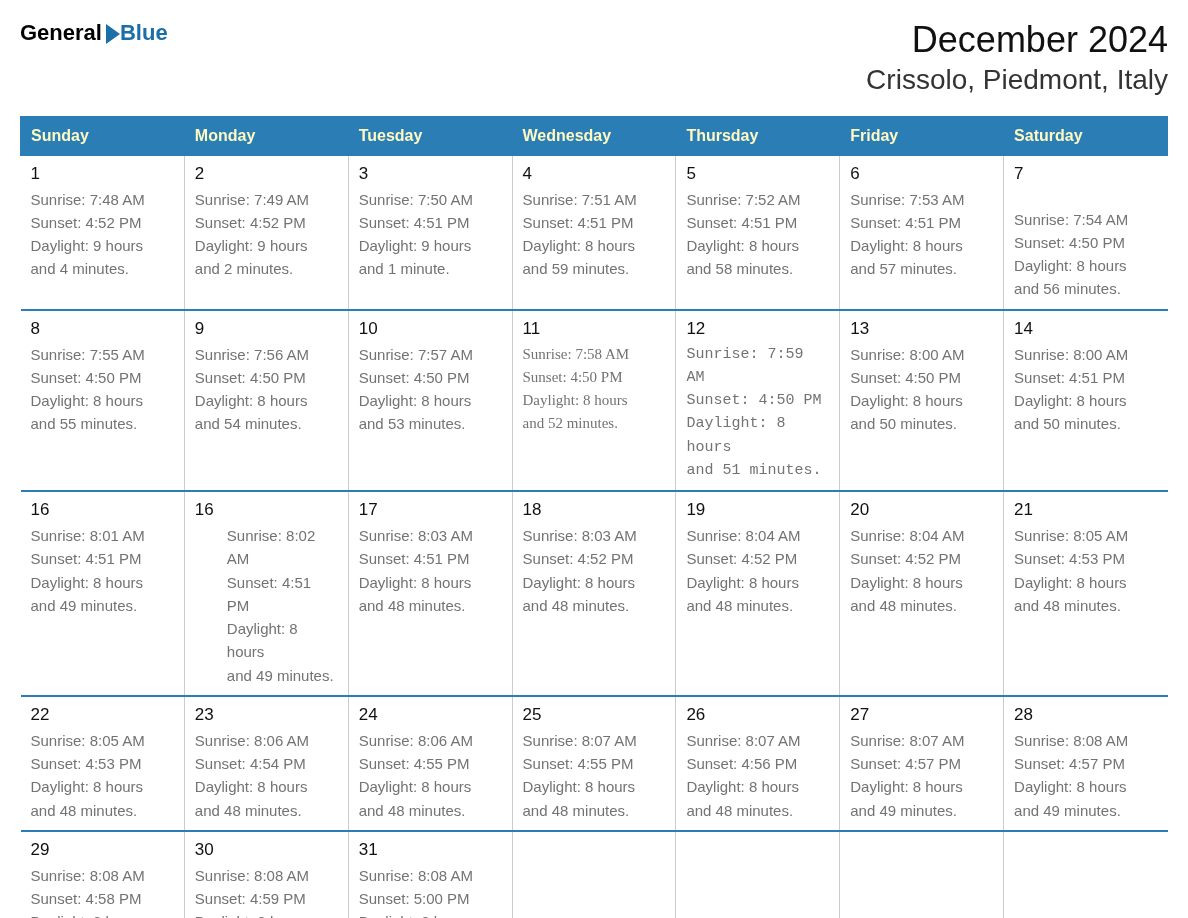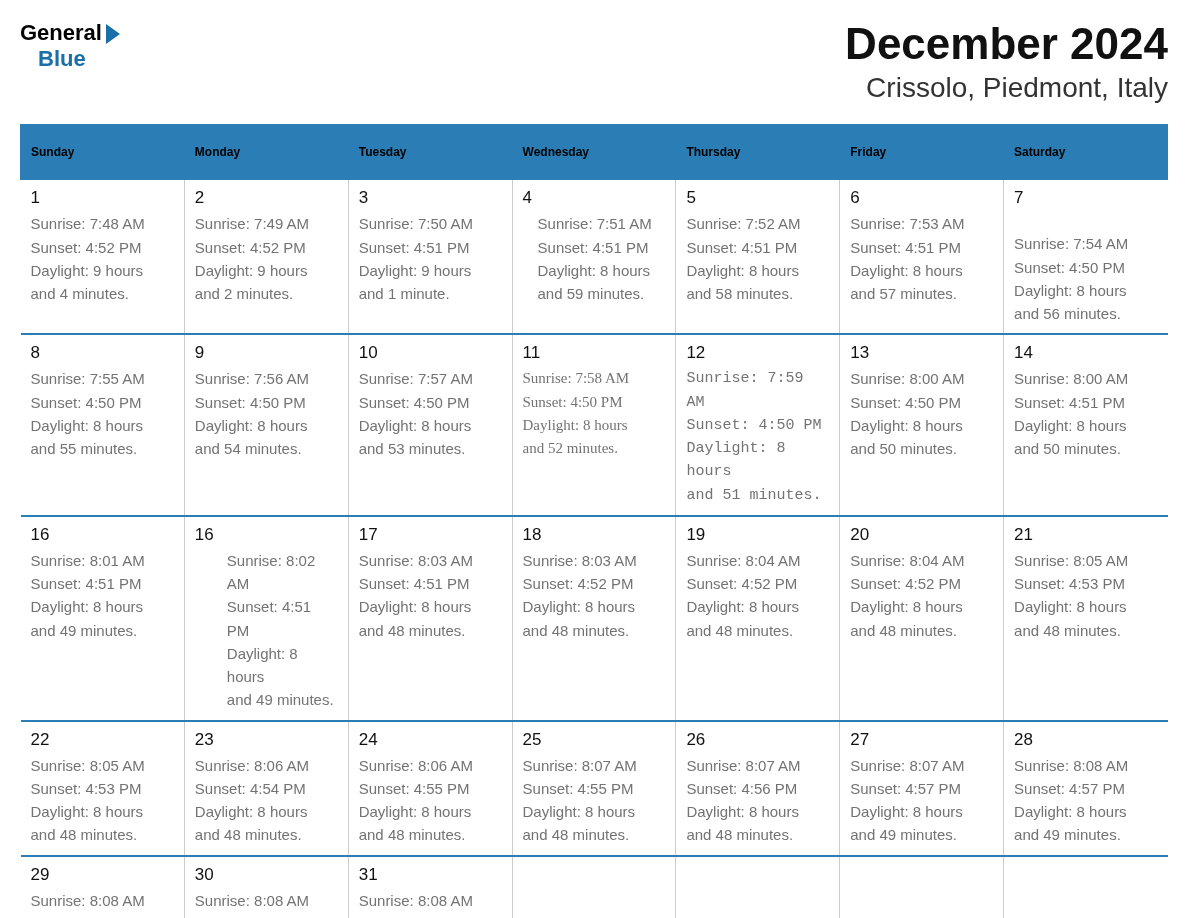--- a/index.html
+++ b/index.html
@@ -11,21 +11,21 @@
       min-height: 918px;
     }
     .header {
       display: flex;
       justify-content: space-between;
       align-items: flex-start;
       margin-bottom: 20px;
     }
     .logo {
       display: flex;
-      flex-direction: column;
+      flex-direction: row;
       align-items: flex-start;
     }
     .logo-general {
       font-size: 22px;
       font-weight: bold;
       color: #000;
       display: flex;
       align-items: center;
     }
     .logo-arrow {
@@ -34,46 +34,46 @@
       border-left: 14px solid #1a6fa8;
       border-top: 10px solid transparent;
       border-bottom: 10px solid transparent;
       margin-left: 4px;
       margin-top: 2px;
     }
     .logo-blue {
       font-size: 22px;
       font-weight: bold;
       color: #1a6fa8;
-      margin-left: 18px;
+      margin-left: 0;
     }
     .title-block {
       text-align: right;
     }
     .month-title {
-      font-size: 44px;
-      font-weight: bold;
+      font-size: 36px;
+      font-weight: normal;
       color: #111;
       line-height: 1.1;
     }
     .location-title {
       font-size: 28px;
       color: #333;
       margin-top: 4px;
     }
     table {
       width: 100%;
       border-collapse: collapse;
     }
     thead tr th {
       background: #2a7db5;
-      color: #000000;
-      font-size: 12px;
+      color: #fef9c3;
+      font-size: 16px;
       font-weight: bold;
-      padding: 20px 10px;
+      padding: 10px 10px;
       text-align: left;
       border: 1px solid #2a7db5;
     }
     tbody tr {
       border-bottom: 2px solid #2a7db5;
     }
     tbody tr td {
       vertical-align: top;
       padding: 8px 10px;
       font-size: 13px;
@@ -150,21 +150,21 @@
         </td>
         <td>
           <span class="day-number">3</span>
           <div class="day-info" style="white-space: pre-line;">Sunrise: 7:50 AM
 Sunset: 4:51 PM
 Daylight: 9 hours
 and 1 minute.</div>
         </td>
         <td>
           <span class="day-number">4</span>
-          <div class="day-info" style="white-space: pre-line; margin-left: 15px;">Sunrise: 7:51 AM
+          <div class="day-info" style="white-space: pre-line;">Sunrise: 7:51 AM
 Sunset: 4:51 PM
 Daylight: 8 hours
 and 59 minutes.</div>
         </td>
         <td>
           <span class="day-number">5</span>
           <div class="day-info" style="white-space: pre-line;">Sunrise: 7:52 AM
 Sunset: 4:51 PM
 Daylight: 8 hours
 and 58 minutes.</div>

